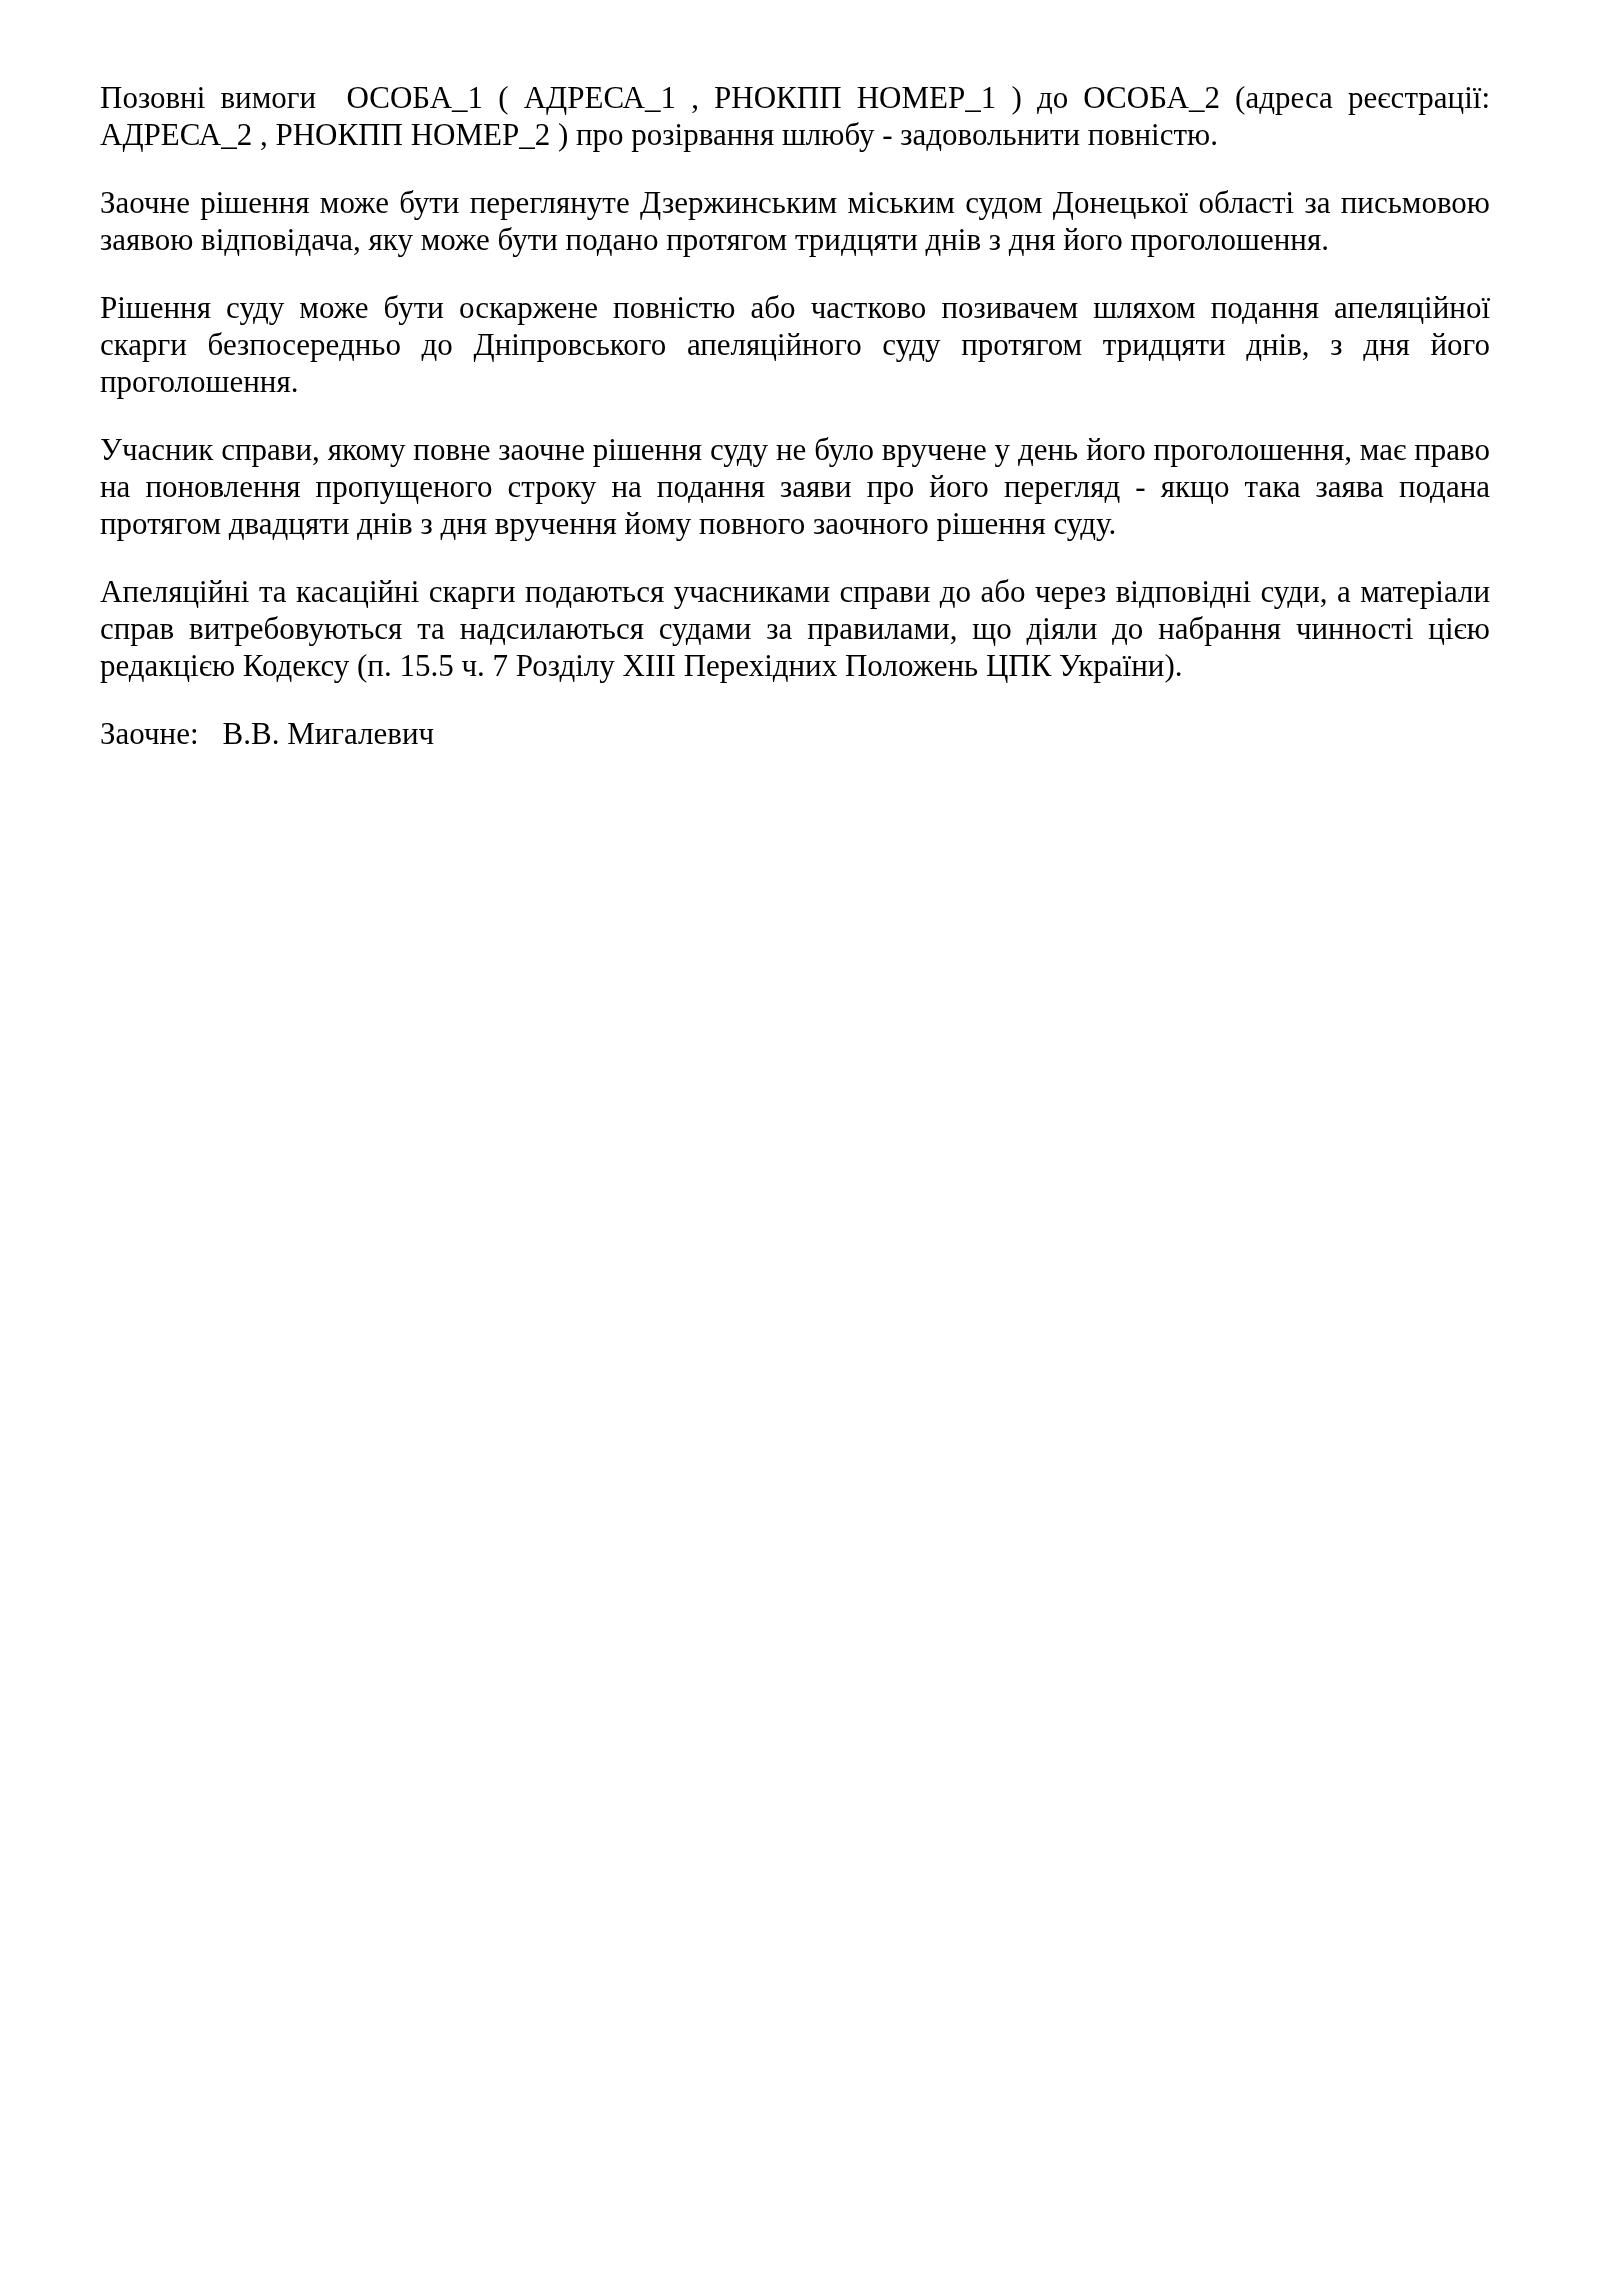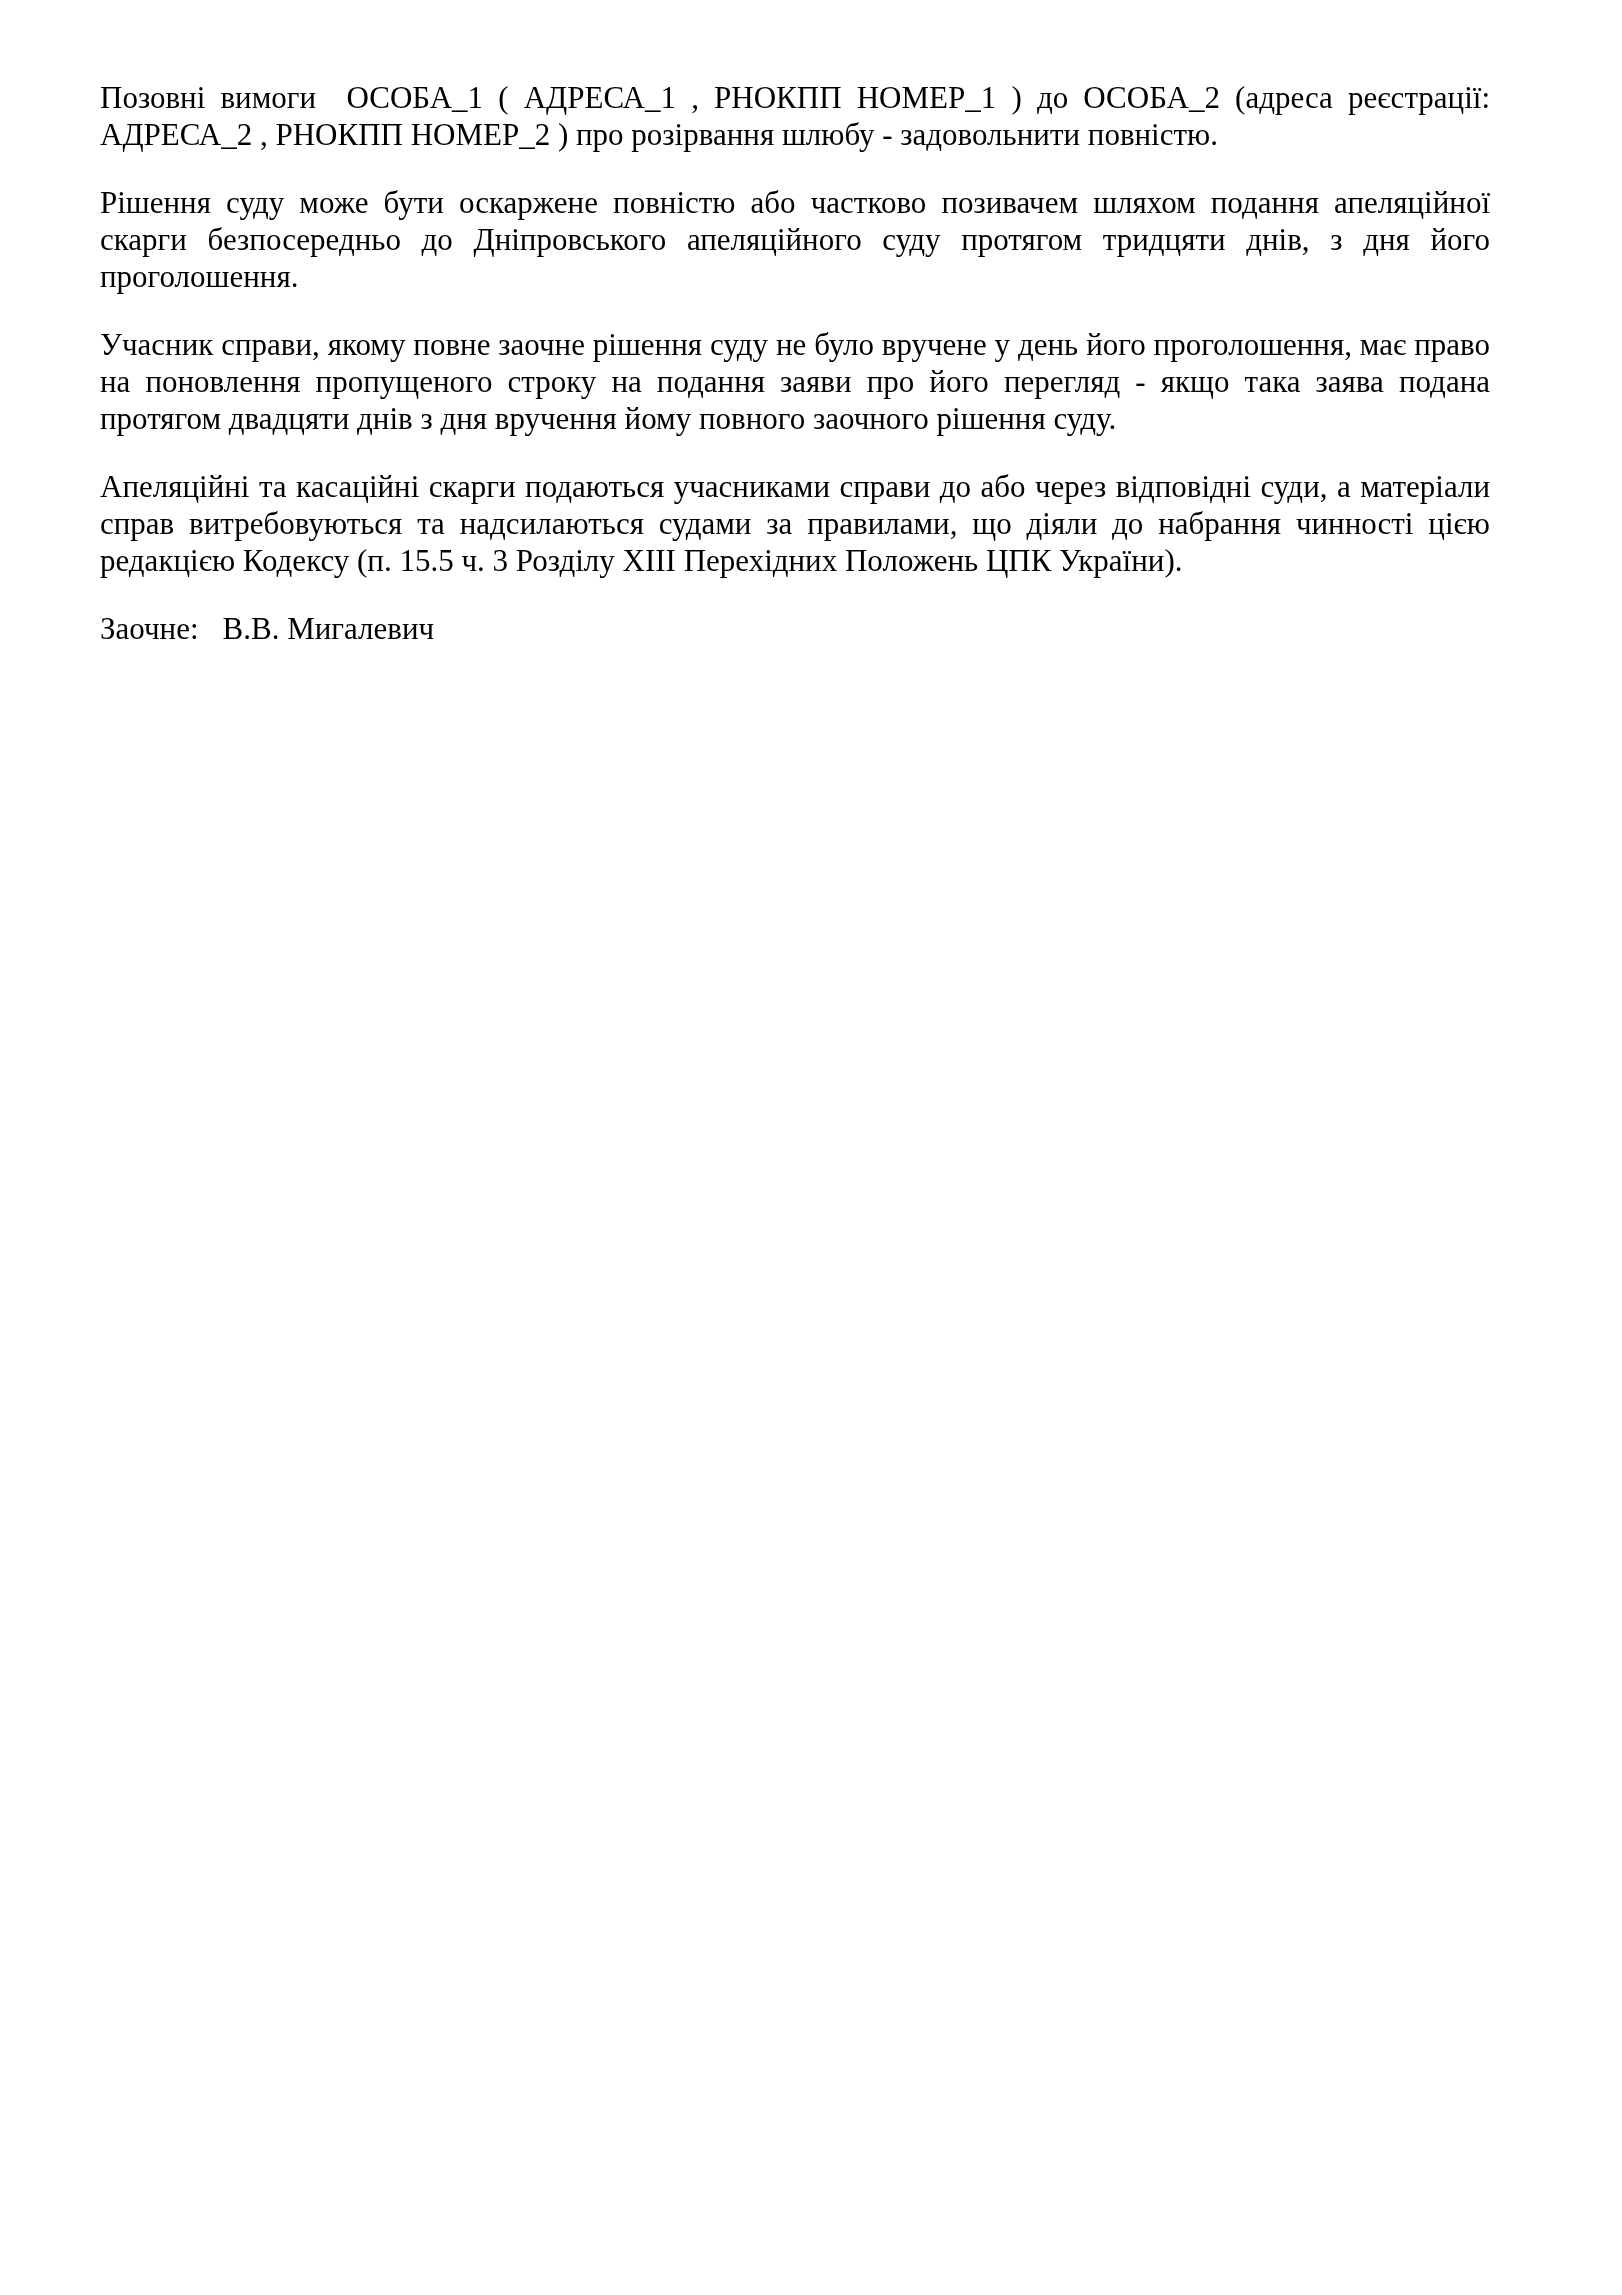--- a/index.html
+++ b/index.html
@@ -31,18 +31,19 @@
   .signature-line .judge-name {
     display: inline-block;
     margin-left: 24px;
   }
 </style>
 </head>
 <body>
 
 <div class="page">
   <p>Позовні вимоги  ОСОБА_1 ( АДРЕСА_1 , РНОКПП НОМЕР_1 ) до ОСОБА_2 (адреса реєстрації: АДРЕСА_2 , РНОКПП НОМЕР_2 ) про розірвання шлюбу - задовольнити повністю.</p>
+  <p>Заочне рішення може бути переглянуте Дзержинським міським судом Донецької області за письмовою заявою відповідача, яку може бути подано протягом тридцяти днів з дня його проголошення.</p>
   <p>Рішення суду може бути оскаржене повністю або частково позивачем шляхом подання апеляційної скарги безпосередньо до Дніпровського апеляційного суду протягом тридцяти днів, з дня його проголошення.</p>
   <p>Учасник справи, якому повне заочне рішення суду не було вручене у день його проголошення, має право на поновлення пропущеного строку на подання заяви про його перегляд - якщо така заява подана протягом двадцяти днів з дня вручення йому повного заочного рішення суду.</p>
-  <p>Апеляційні та касаційні скарги подаються учасниками справи до або через відповідні суди, а матеріали справ витребовуються та надсилаються судами за правилами, що діяли до набрання чинності цією редакцією Кодексу (п. 15.5 ч. 3 Розділу XIII Перехідних Положень ЦПК України).</p>
+  <p>Апеляційні та касаційні скарги подаються учасниками справи до або через відповідні суди, а матеріали справ витребовуються та надсилаються судами за правилами, що діяли до набрання чинності цією редакцією Кодексу (п. 15.5 ч. 7 Розділу XIII Перехідних Положень ЦПК України).</p>
   <p class="signature-line"><span>Заочне:</span><span class="judge-name">В.В. Мигалевич</span></p>
 </div>
 
 
 </body></html>

